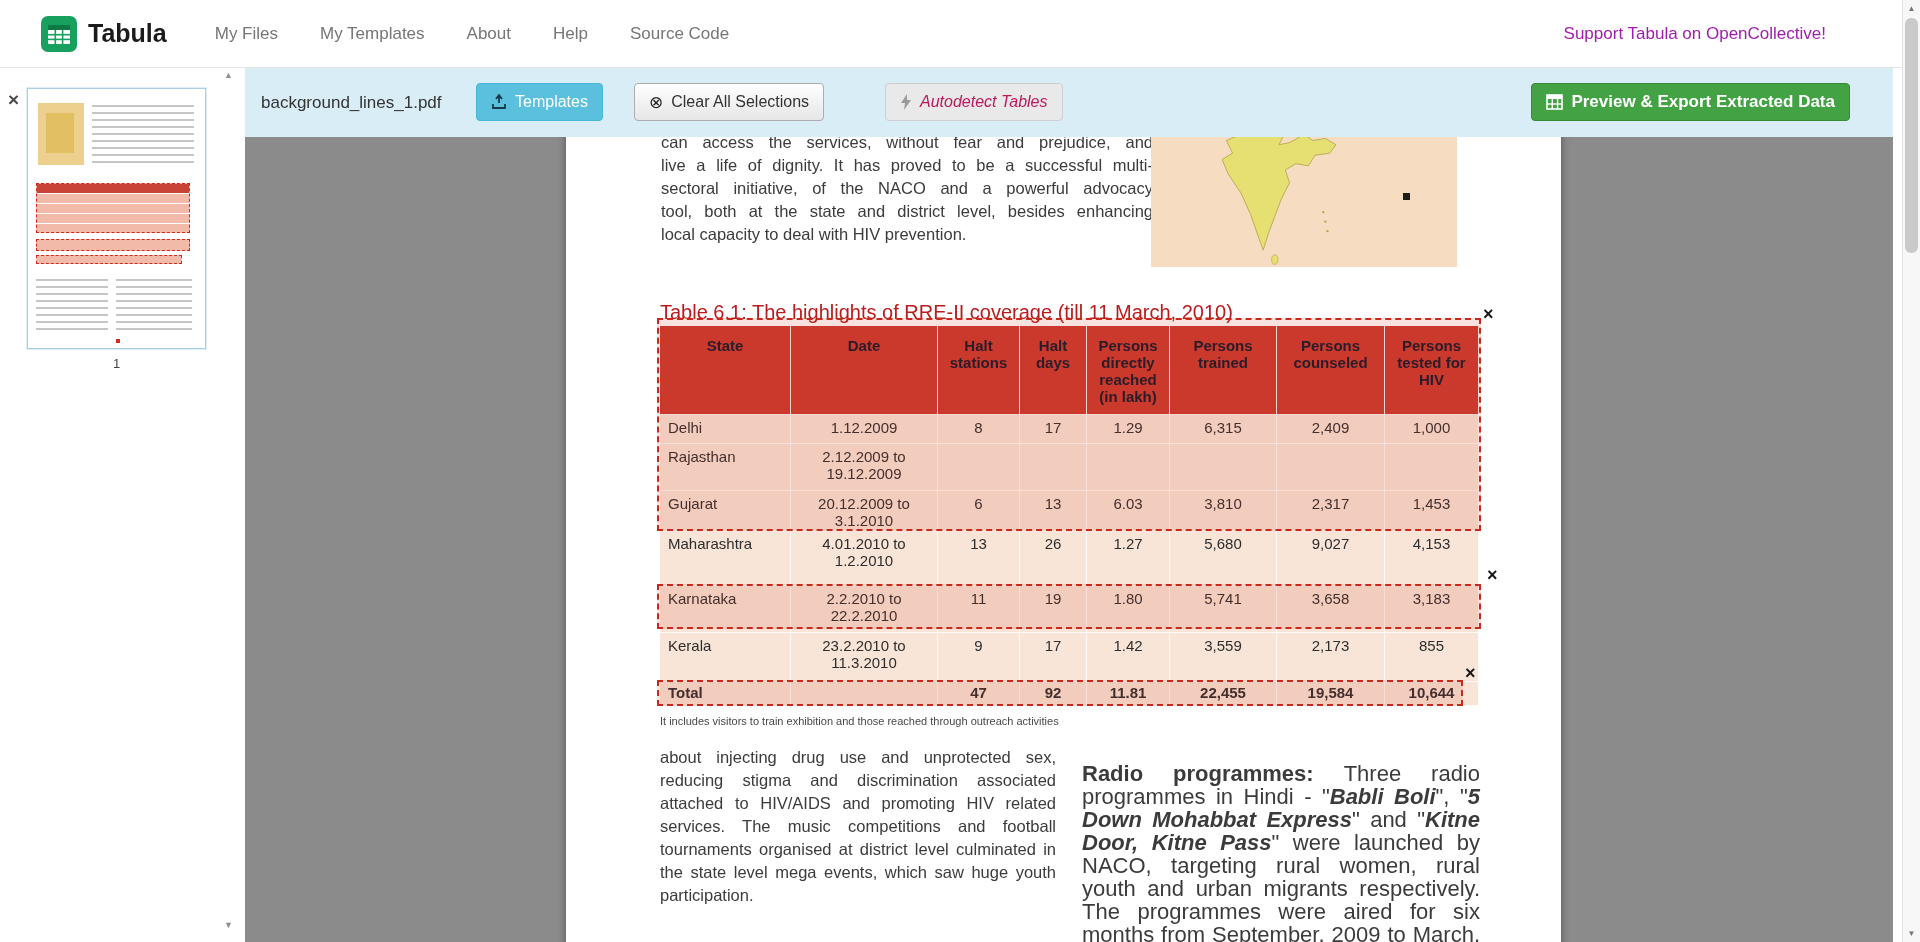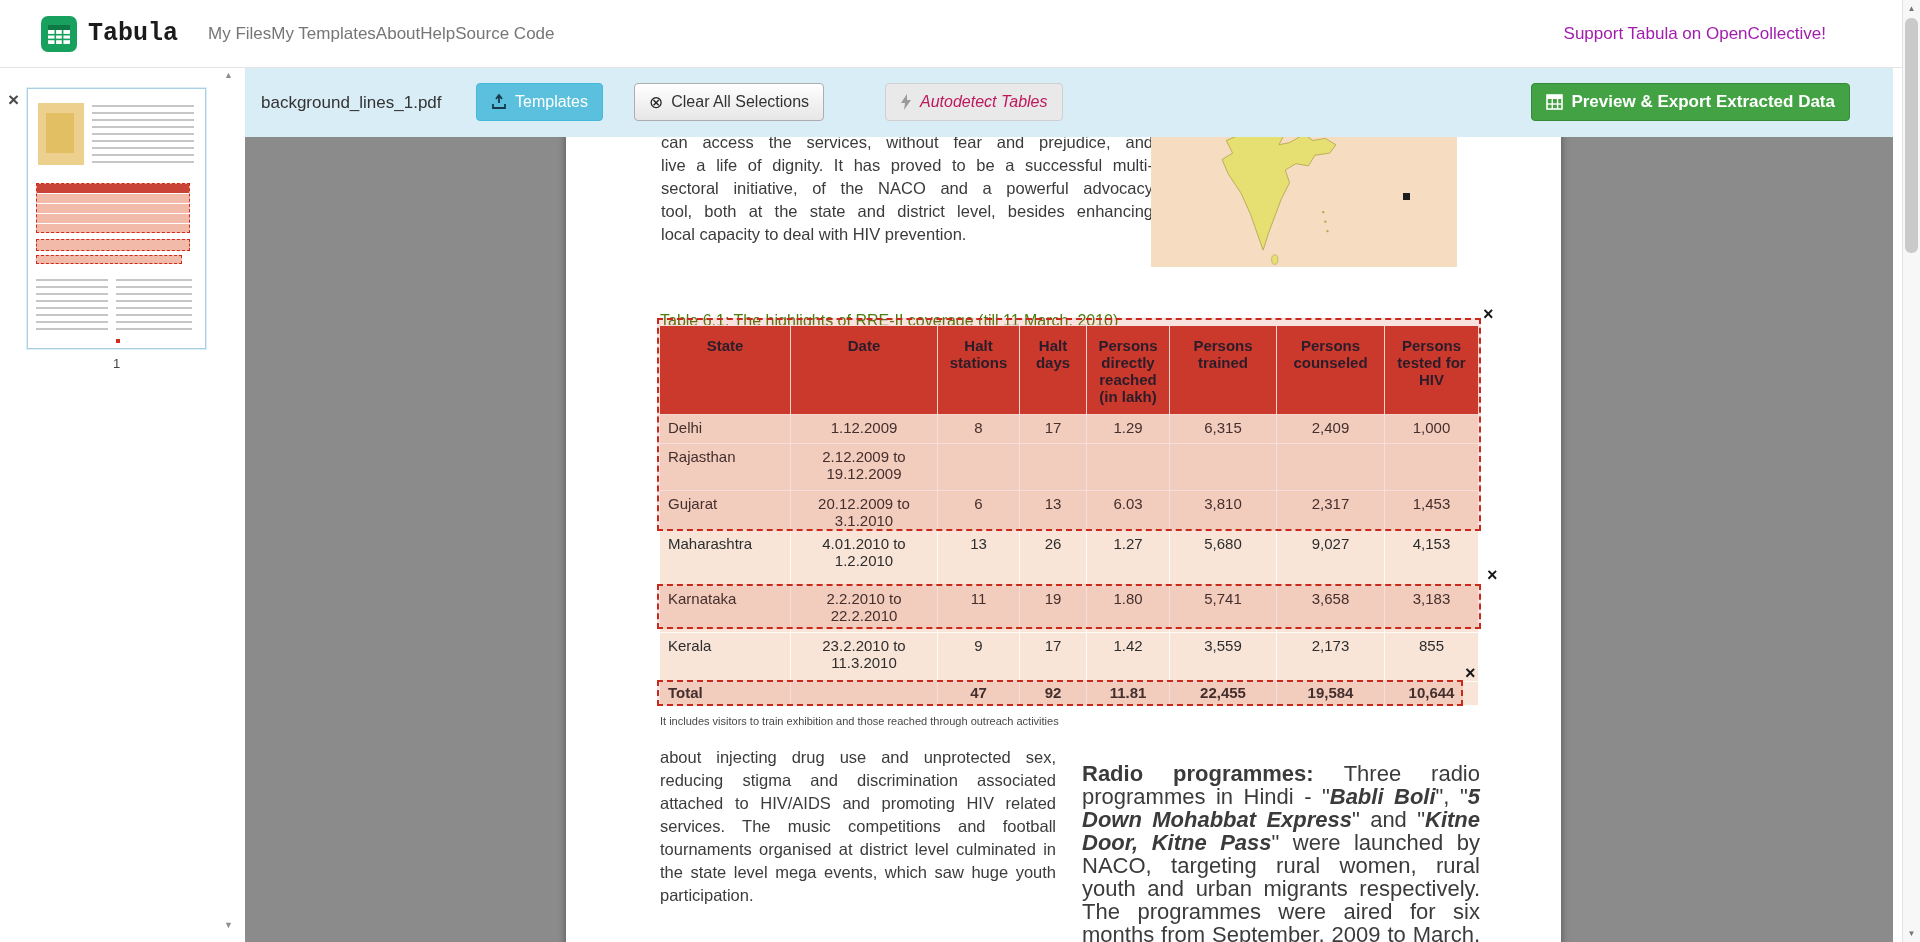--- a/index.html
+++ b/index.html
@@ -3,22 +3,22 @@
 <meta charset="utf-8">
 <style>
   * { margin:0; padding:0; box-sizing:border-box; }
   html,body { width:1920px; height:942px; overflow:hidden; background:#fff;
               font-family:"Liberation Sans", sans-serif; }
 
   
   .navbar { position:absolute; left:0; top:0; width:1920px; height:68px; background:#fff;
             border-bottom:1px solid #e4e4e4; display:flex; align-items:center; }
   .logo { margin-left:40px; width:38px; height:38px; flex:0 0 auto; cursor:pointer; }
-  .brand { font-size:25px; font-weight:700; color:#1b1b1b; margin-left:10px; cursor:pointer;font-family:Liberation Mono, monospace; }
-  .nav-links { display:flex; margin-left:30px; }
+  .brand { font-size:25px; font-weight:700; color:#1b1b1b; margin-left:10px; cursor:pointer; }
+  .nav-links { display:flex; gap:42px; margin-left:48px; }
   .nav-links a { font-size:17px; color:#767676; text-decoration:none; cursor:pointer; }
   .support { position:absolute; right:94px; font-size:17px; color:#a21caf; cursor:pointer; }
 
   
   .sidebar { position:absolute; left:0; top:68px; width:245px; height:874px; background:#fff; }
   .remove-x { position:absolute; left:8px; top:22px; font-size:19px; font-weight:700; color:#4a4a4a; cursor:pointer; line-height:1;}
   .thumb { position:absolute; left:27px; top:20px; width:179px; height:261px; background:#fff;
            border:1px solid #a9cfe2; box-shadow:0 0 0 1px #ddeef7; cursor:pointer; }
   .thumb-map { position:absolute; left:10px; top:14px; width:46px; height:62px; background:#edd08e; }
   .thumb-map::after { content:""; position:absolute; left:8px; top:10px; width:28px; height:40px; background:#e2bf62; }
@@ -56,21 +56,21 @@
   .pdf-page { position:absolute; left:321px; top:-26px; width:995px; height:1400px; background:#fff;
               box-shadow:0 0 8px rgba(0,0,0,.4); color:#3b3b3b; cursor:crosshair; }
 
   .intro { position:absolute; left:95px; top:20px; width:492px; font-size:16.5px; line-height:23px; }
   .jline { text-align:justify; text-align-last:justify; }
   .jline.last { text-align-last:left; }
 
   .map-box { position:absolute; left:585px; top:0; width:306px; height:156px; background:#f6dcc0; }
   .legend-sq { position:absolute; left:252px; top:82px; width:7px; height:7px; background:#1d1d1d; }
 
-  .table-title { position:absolute; left:94px; top:190px; font-size:16px; color:#4d7c0f;margin-top:11px; }
+  .table-title { position:absolute; left:94px; top:190px; font-size:20px; color:#b91c1c; }
 
   .pdf-table { position:absolute; left:93px; top:214px; border-collapse:collapse; table-layout:fixed;
                width:819px; font-size:15px; color:#2d2d2d; }
   .pdf-table th { background:#ca392e; color:#0f172a; font-weight:700; vertical-align:top;
                   padding:11px 3px 0; line-height:17px; border:1px solid rgba(255,255,255,.92);
                   height:89px; text-align:center; }
   .pdf-table td { background:#f8e5d8; vertical-align:top; padding:4px 3px 0; text-align:center;
                   line-height:17px; border:1px solid rgba(255,255,255,.85); }
   .pdf-table td.state { text-align:left; padding-left:8px; }
   .pdf-table tbody tr:nth-child(1) td { height:29px; }

